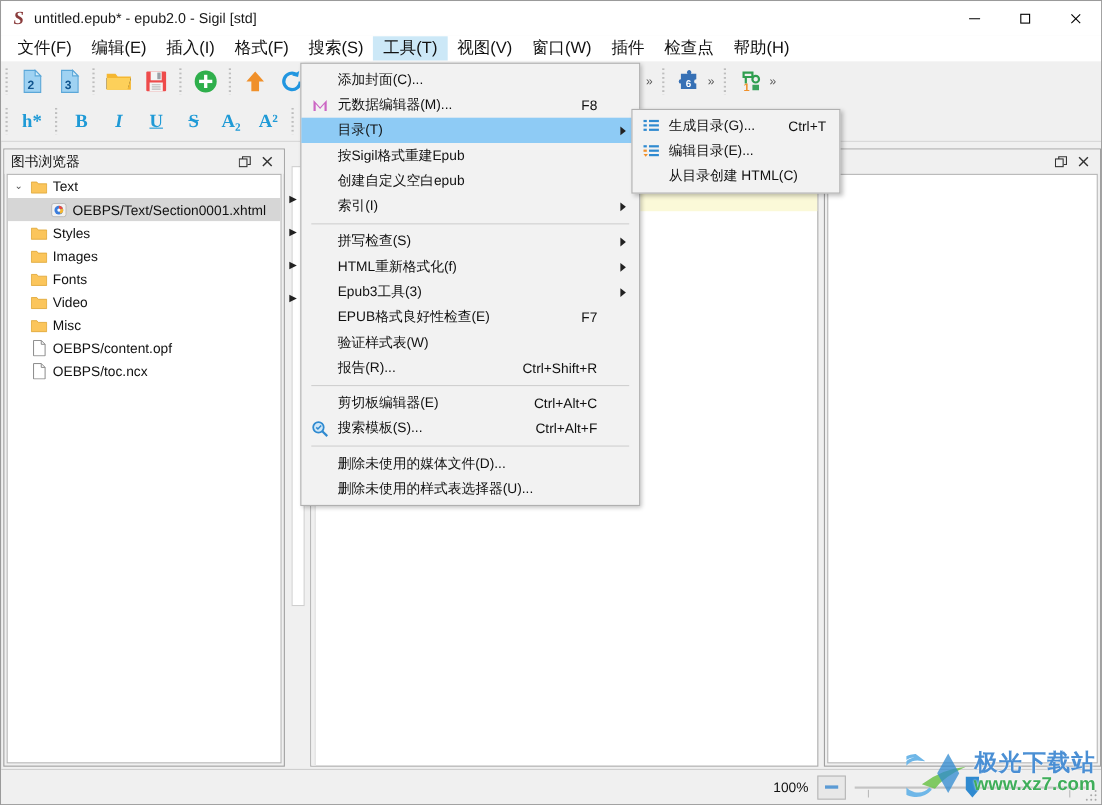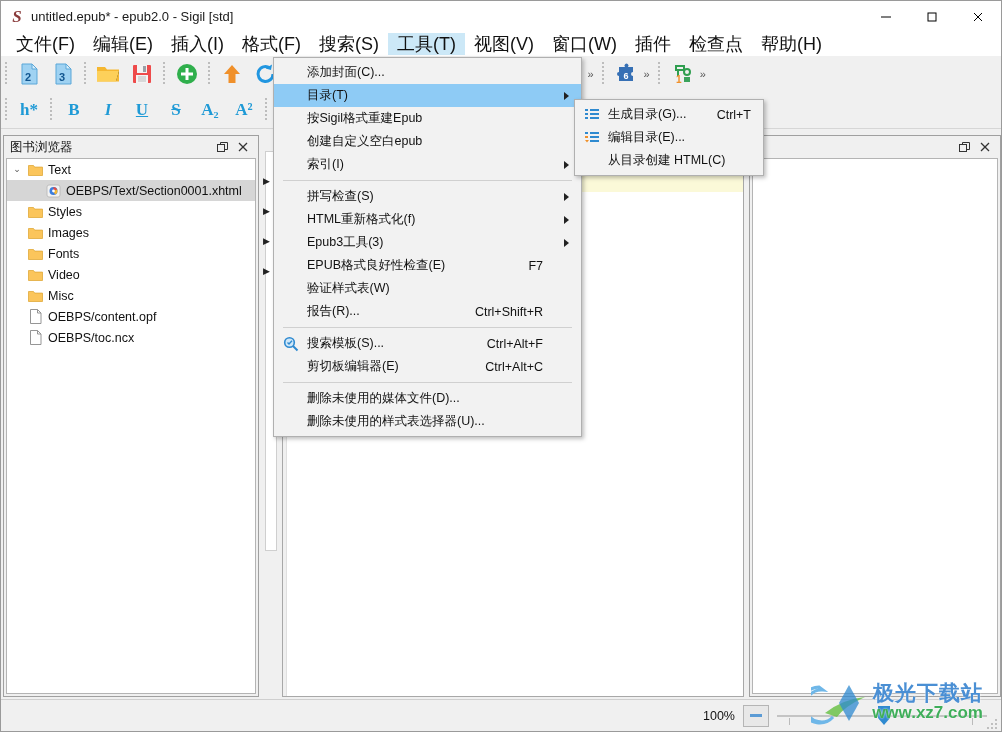--- a/index.html
+++ b/index.html
@@ -43,21 +43,21 @@
   }
   .winbtn svg { display:block; }
 
   
   .menubar {
     position: absolute; top: 31px; left: 0; width: 1000px; height: 24px;
     background: #ffffff; display: flex; align-items: center;
     padding-left: 6px;
   }
   .menu-item {
-    font-size: 18px; color: #111; padding: 3px 9px;
+    font-size: 15px; color: #111; padding: 3px 9px;
     white-space: nowrap; line-height: 16px;
   }
   .menu-item.active { background: #cce8f7; }
 
   
   .toolbar {
     position: absolute; left: 0; width: 1000px;
     background: #f0f0f0;
     display: flex; align-items: center;
   }
@@ -220,21 +220,21 @@
     position: absolute; left: 573px; top: 98px;
     width: 190px;
     background: #f2f2f2; border: 1px solid #b0b0b0;
     box-shadow: 2px 2px 4px rgba(0,0,0,0.25);
     padding: 3px 0; z-index: 60;
   }
   .submenu .mshort { padding-right: 12px; }
 
   
   .watermark {
-    position:absolute; right: 14px; bottom: 2px;
+    position:absolute; right: 1px; bottom: 2px;
     width: 176px; height: 50px; z-index: 80;
     pointer-events: none;
   }
   .wm-title {
     position:absolute; right: 4px; top: 0px;
     font-size: 21px; font-weight: bold; color: #4a8fd4;
     letter-spacing: 1px; white-space: nowrap;
     text-shadow: 0 0 2px #fff;
   }
   .wm-url {
@@ -653,20 +653,29 @@
     </div>
   </div>
 
   <div class="dropdown">
 
     <div class="mrow">
       <div class="micon"></div>
       <div class="mlabel">添加封面(C)...</div>
     </div>
 
+    <div class="mrow">
+      <div class="micon">
+        <svg width="16" height="14" viewBox="0 0 16 14">
+            <path d="M2 12 V2 L8 8.5 L14 2 V12 H12 V5.5 L8 10 L4 5.5 V12 Z" fill="#cc66c4"></path>
+          </svg>
+      </div>
+      <div class="mlabel">元数据编辑器(M)...</div>
+      <div class="mshort">F8</div>
+    </div>
 
     <div class="mrow hi">
       <div class="micon"></div>
       <div class="mlabel">目录(T)</div>
       <div class="marrow"></div>
     </div>
 
     <div class="mrow">
       <div class="micon"></div>
       <div class="mlabel">按Sigil格式重建Epub</div>
@@ -714,37 +723,37 @@
       <div class="mlabel">验证样式表(W)</div>
     </div>
 
     <div class="mrow">
       <div class="micon"></div>
       <div class="mlabel">报告(R)...</div>
       <div class="mshort">Ctrl+Shift+R</div>
     </div>
 
     <div class="msep"></div>
+
+    <div class="mrow">
+      <div class="micon"></div>
+      <div class="mlabel">剪切板编辑器(E)</div>
+      <div class="mshort">Ctrl+Alt+C</div>
+    </div>
 
     <div class="mrow">
       <div class="micon">
         <svg width="16" height="16" viewBox="0 0 16 16">
           <circle cx="6.5" cy="6.5" r="4.8" fill="#cfe7f8" stroke="#2f8ad0" stroke-width="1.6"></circle>
           <path d="M4.5 6.5 L6 8 L9 4.8" fill="none" stroke="#2f8ad0" stroke-width="1.4"></path>
           <line x1="10" y1="10" x2="14.5" y2="14.5" stroke="#2f8ad0" stroke-width="2"></line>
         </svg>
       </div>
       <div class="mlabel">搜索模板(S)...</div>
       <div class="mshort">Ctrl+Alt+F</div>
-    </div>
-
-    <div class="mrow">
-      <div class="micon"></div>
-      <div class="mlabel">剪切板编辑器(E)</div>
-      <div class="mshort">Ctrl+Alt+C</div>
     </div>
 
     <div class="msep"></div>
 
     <div class="mrow">
       <div class="micon"></div>
       <div class="mlabel">删除未使用的媒体文件(D)...</div>
     </div>
 
     <div class="mrow">

